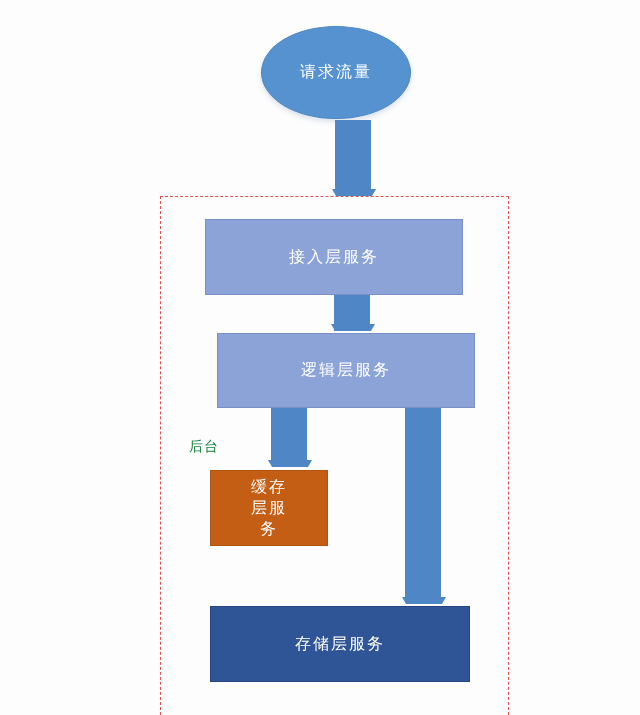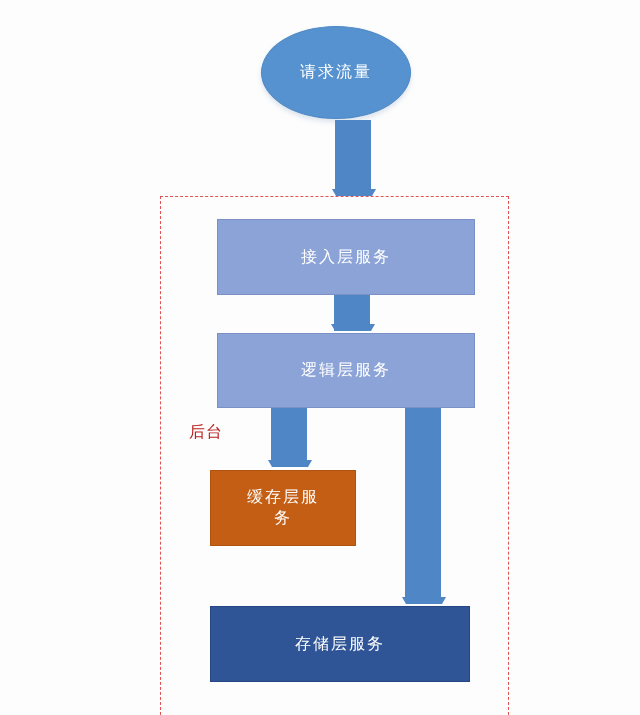--- a/index.html
+++ b/index.html
@@ -21,33 +21,33 @@
     text-align: center;
   }
   .ellipse {
     left: 243px; top: 8px; width: 150px; height: 93px;
     border-radius: 50%;
     background: #5592cf;
     border: 1px solid #4e88c4;
     box-shadow: 0 3px 5px rgba(120,150,190,0.25);
   }
   .rect { border: 1px solid rgba(90,110,170,0.35); }
-  .node-access  { left: 187px; top: 201px; width: 258px; height: 76px; background: #8ca3d8; margin-left: 12px; }
+  .node-access  { left: 187px; top: 201px; width: 258px; height: 76px; background: #8ca3d8; }
   .node-logic   { left: 187px; top: 315px; width: 258px; height: 75px; background: #8ca3d8; }
-  .node-cache   { left: 192px; top: 452px; width: 146px; height: 76px; background: #c45e14; border-color: rgba(150,70,10,0.45); font-family: Liberation Serif, serif; }
+  .node-cache   { left: 192px; top: 452px; width: 118px; height: 76px; background: #c45e14; border-color: rgba(150,70,10,0.45); font-family: Liberation Serif, serif; }
   .node-storage { left: 192px; top: 588px; width: 260px; height: 76px; background: #2f5597; border-color: rgba(30,55,110,0.5); justify-content: center; }
 
   
   .group-box {
     position: absolute; left: 142px; top: 178px; width: 349px; height: 524px;
     border: 1px dashed #e05353;
   }
   .group-label {
-    position: absolute; left: 153px; top: 386px;
-    color: #b91c1c; font-size: 16px; letter-spacing: 1px;
+    position: absolute; left: 153px; top: 402px;
+    color: #15803d; font-size: 14px; letter-spacing: 1px;
   }
 
   
   .arrow-line {
     position: absolute; width: 2px; background: #4f86c6;
   }
   .arrow-head {
     position: absolute; width: 0; height: 0;
     border-left: 4px solid transparent;
     border-right: 4px solid transparent;

